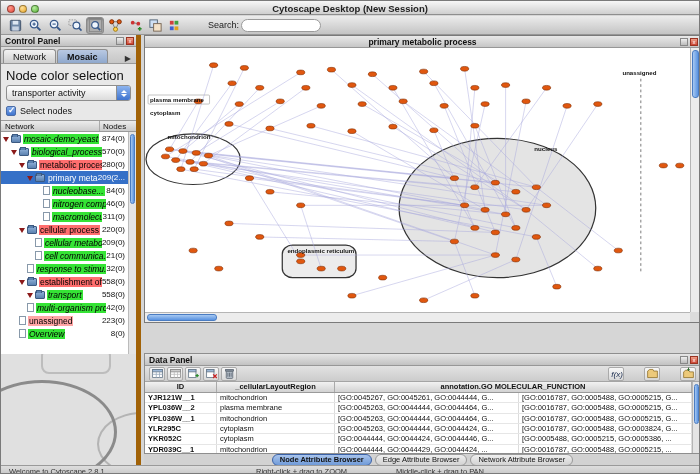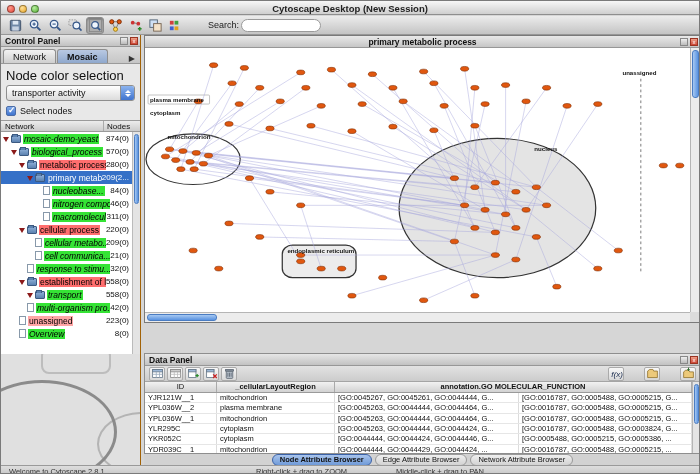--- a/index.html
+++ b/index.html
@@ -27,21 +27,21 @@
   
   .phead{position:absolute;left:0;right:0;top:0;height:12px;line-height:12px;
     background:linear-gradient(#e6e6e6,#c2c2c2);border-bottom:1px solid #979797;
     font-size:8.5px;font-weight:bold;padding-left:4px;}
   .pbtns{position:absolute;right:2px;top:2px;display:flex;gap:2px;}
   .pbtn{width:8px;height:8px;border:1px solid #888;background:linear-gradient(#eee,#bbb);
     font-size:6px;line-height:6px;text-align:center;color:#333;}
   .pbtn.close{background:linear-gradient(#f0a08a,#cc4433);border-color:#993322;color:#fff;}
   
   .control-panel{position:absolute;left:0;top:34px;width:140px;height:430px;
-    background:#e8e8e8;border-right:1px solid #a16207;}
+    background:#e8e8e8;border-right:5px solid #a16207;}
   .cp-tabs{position:absolute;left:0;right:0;top:12px;height:17px;display:flex;align-items:flex-end;
     background:linear-gradient(#dcdcdc,#c6c6c6);border-bottom:1px solid #9a9a9a;padding:0 2px;}
   .cp-tab{font-size:9px;padding:2px 9px 1px;border:1px solid #8e8e8e;border-bottom:none;
     border-radius:3px 3px 0 0;background:linear-gradient(#f2f2f2,#cfcfcf);margin-right:1px;}
   .cp-tab.active{background:linear-gradient(#b9c9e2,#8fa8cd);font-weight:bold;}
   .cp-tab-arrow{margin-left:auto;font-size:8px;color:#333;padding:0 3px;}
   .cp-section{position:absolute;left:0;right:0;top:29px;height:56px;padding:3px 5px;}
   .cp-label{font-size:13px;margin:1px 0 2px;}
   .dropdown{height:16px;border:1px solid #8e8e8e;border-radius:3px;background:linear-gradient(#fff,#dcdcdc);
     display:flex;align-items:center;padding-left:5px;font-size:9px;position:relative;}
@@ -104,21 +104,21 @@
   .dbtn{width:16px;height:14px;display:flex;align-items:center;justify-content:center;
     border:1px solid #aaa;border-radius:2px;background:linear-gradient(#f8f8f8,#d8d8d8);}
   .dp-right{margin-left:auto;display:flex;gap:20px;padding-left:8px;}
   .dp-thead{position:absolute;left:0;top:28px;right:8px;height:11px;display:flex;
     background:linear-gradient(#f2f2f2,#d2d2d2);border-bottom:1px solid #9a9a9a;font-size:7.5px;font-weight:bold;}
   .dp-thead .th{border-right:1px solid #aaa;text-align:center;line-height:10px;overflow:hidden;white-space:nowrap;}
   .dp-rows{position:absolute;left:0;top:39px;right:8px;bottom:0;background:#fff;overflow:hidden;}
   .tr{display:flex;height:10.33px;border-bottom:1px solid #e6e6e6;}
   .td{border-right:1px solid #dcdcdc;font-size:7.5px;line-height:10px;padding-left:3px;
     overflow:hidden;white-space:nowrap;}
-  .c0{width:72px;font-weight:normal;}
+  .c0{width:72px;font-weight:bold;}
   .c1{width:118px;}
   .c2{width:184px;}
   .c3{flex:1;}
   .dp-vscroll{position:absolute;right:0;top:28px;bottom:0;width:8px;background:#e4e4e4;border-left:1px solid #b5b5b5;}
   
   .attr-tabs{position:absolute;left:143px;top:453px;width:557px;height:11px;background:#d2d2d2;
     display:flex;justify-content:center;align-items:center;gap:3px;}
   .ab-tab{font-size:7.5px;line-height:8px;padding:1px 7px;border:1px solid #9a9a9a;border-radius:6px;
     background:linear-gradient(#efefef,#d2d2d2);}
   .ab-tab.active{background:linear-gradient(#a8c4ec,#6f9ad8);border-color:#3b62a8;font-weight:bold;}

